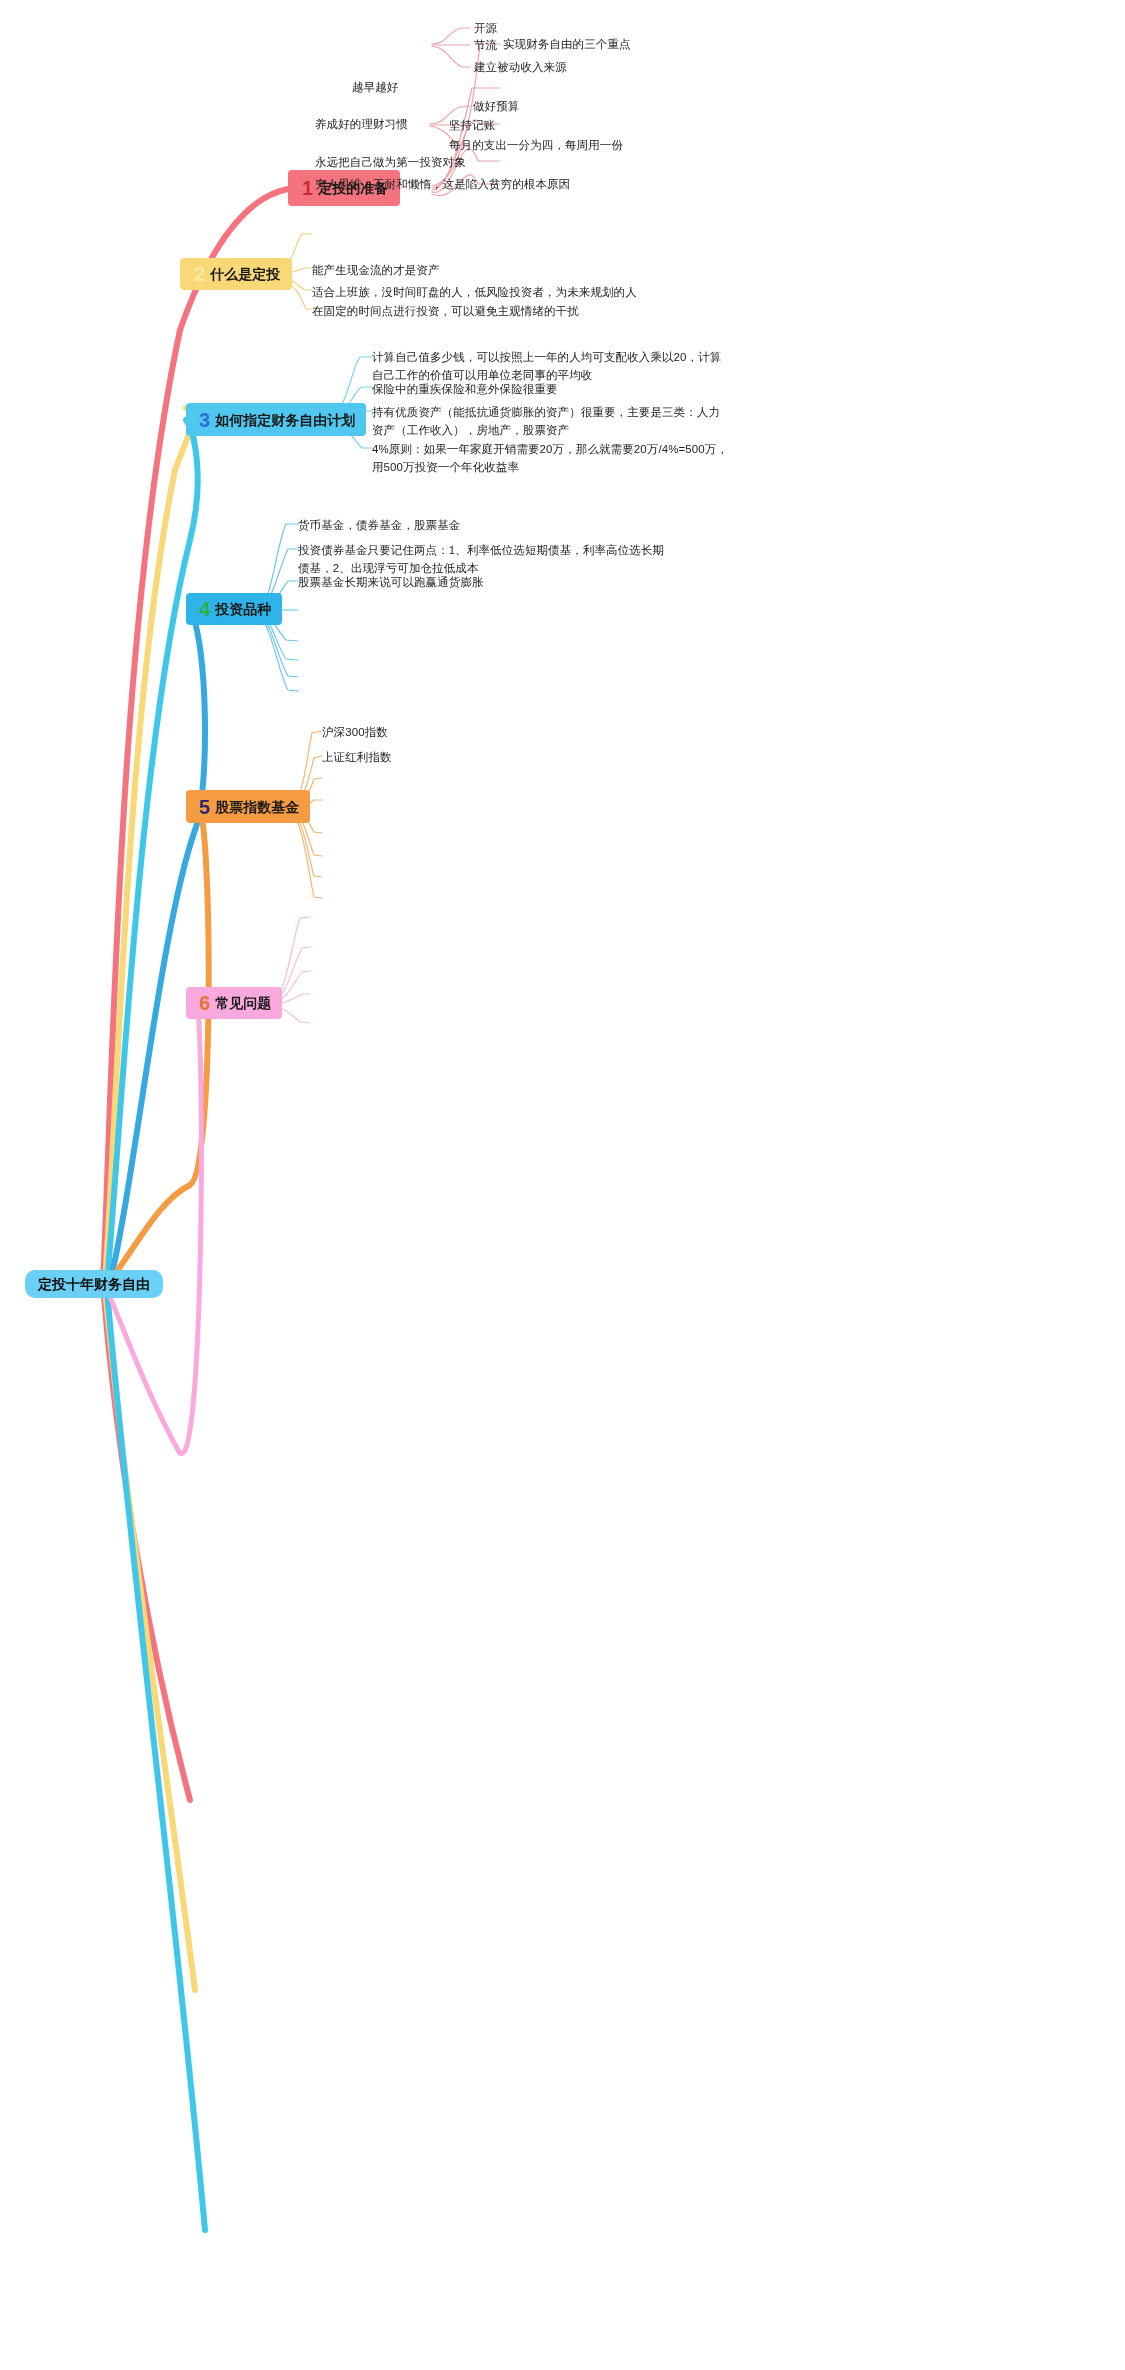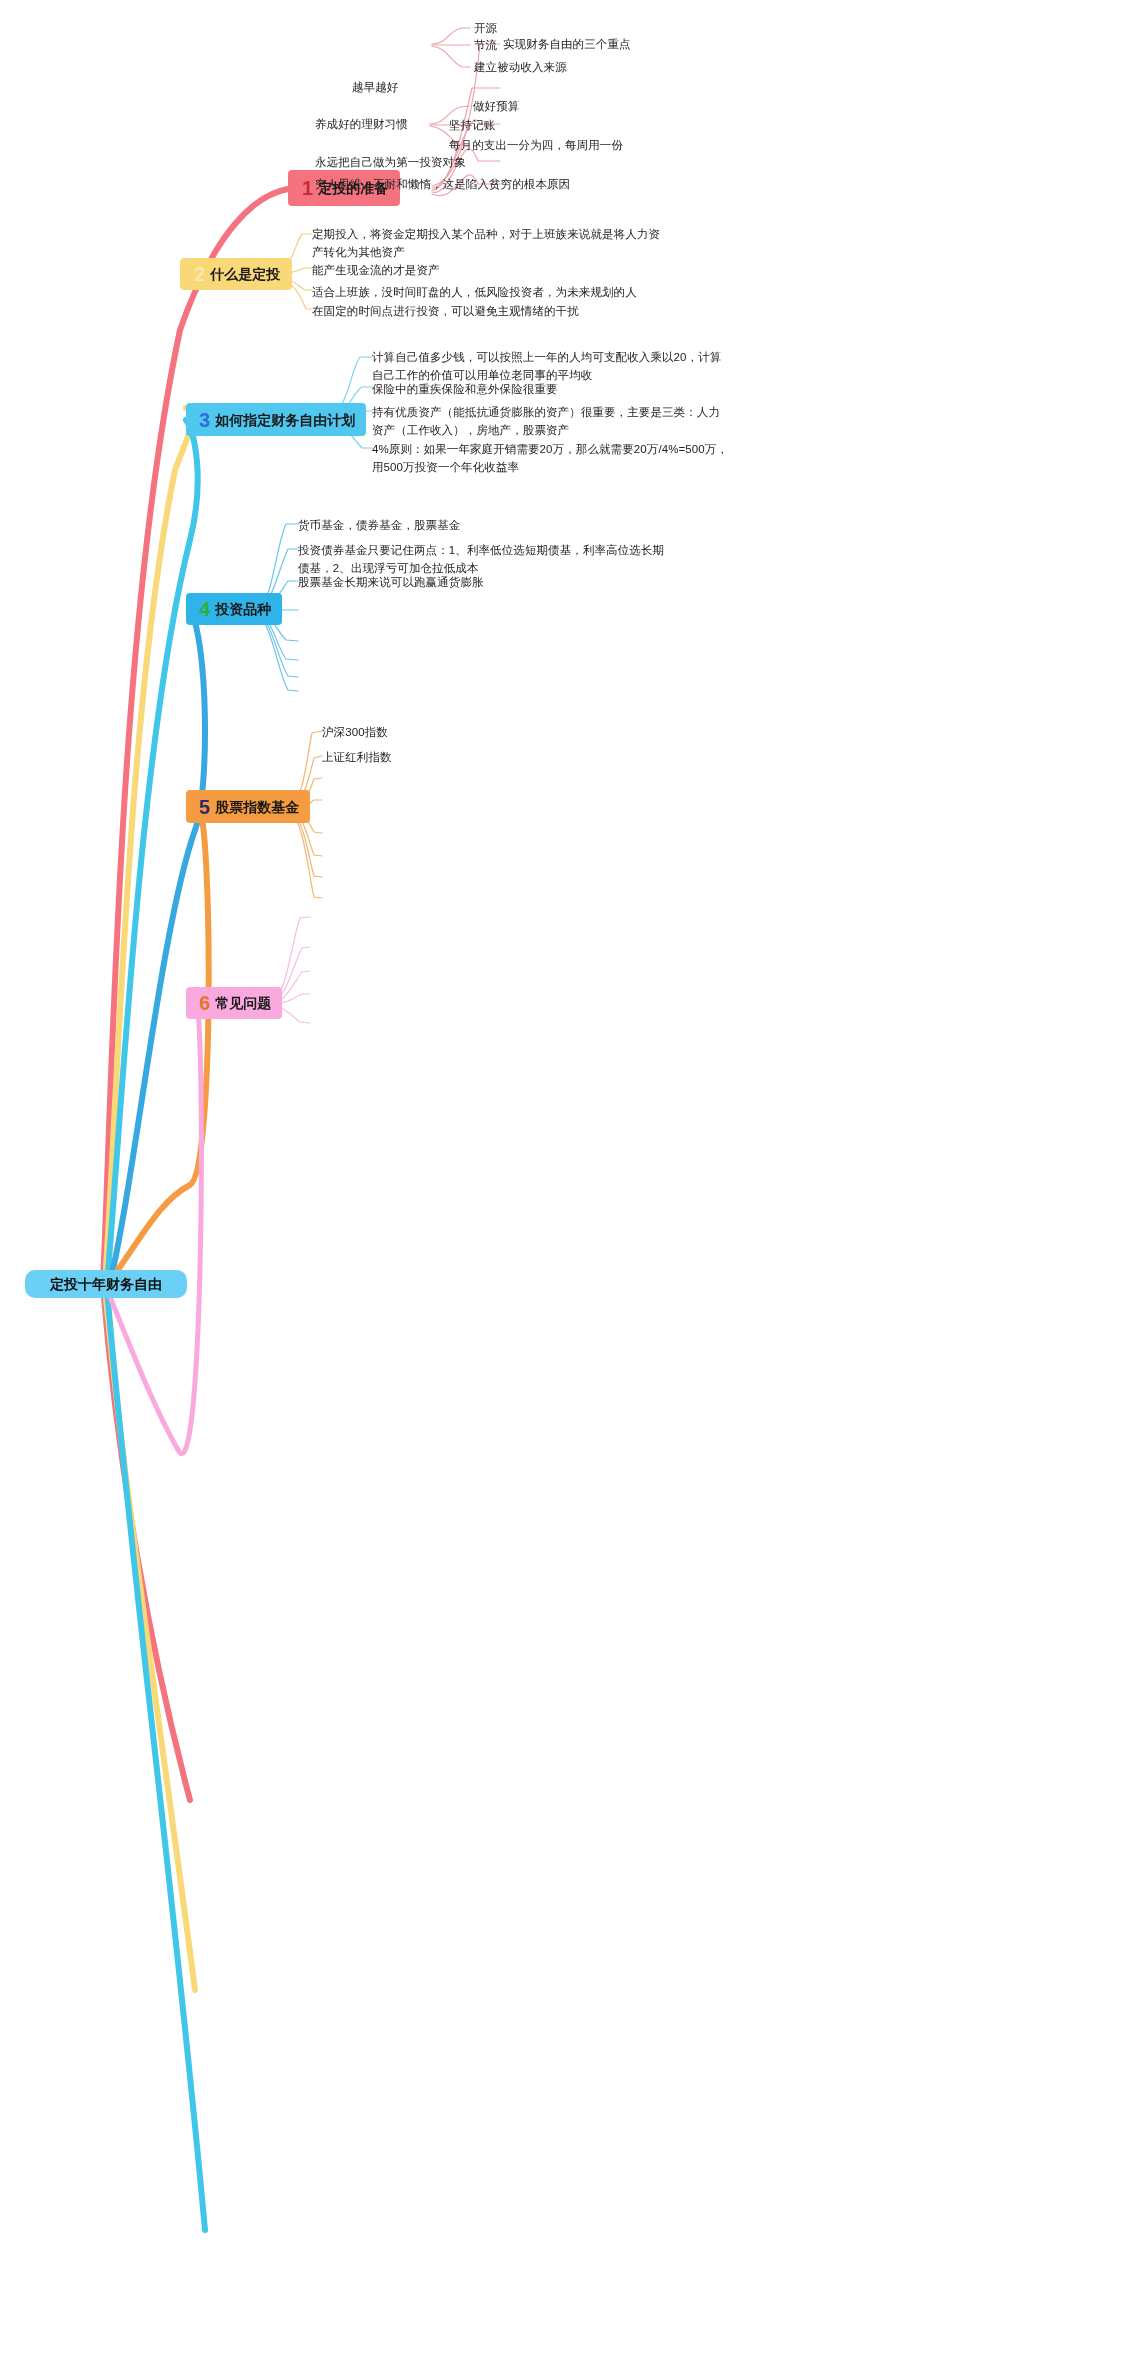--- a/index.html
+++ b/index.html
@@ -30,21 +30,21 @@
     font-size:14px;
     font-weight:bold;
     color:#1a1a1a;
     line-height:1;
   }
 
   .root{
     position:absolute;
     background:#6BD0F5;
     border-radius:10px;
-    padding:7px 25px;
+    padding:7px 13px;
     font-size:14px;
     font-weight:bold;
     color:#111;
     white-space:nowrap;
     line-height:1;
   }
 
   
   .b1{background:#F4737F;}
   .b1 .num{color:#C62A3C;}
@@ -198,21 +198,20 @@
   <div class="leaf" style="left:315px;top:78px;margin-left:37px;">越早越好</div>
 
   <div class="leaf" style="left:315px;top:115px;">养成好的理财习惯</div>
   <div class="leaf sub" style="left:449px;top:97px;margin-left:24px;">做好预算</div>
   <div class="leaf sub" style="left:449px;top:116px;">坚持记账</div>
   <div class="leaf sub" style="left:449px;top:136px;">每月的支出一分为四，每周用一份</div>
 
   <div class="leaf" style="left:315px;top:153px;">永远把自己做为第一投资对象</div>
   <div class="leaf" style="left:315px;top:175px;">穷人思维：不耐和懒惰，这是陷入贫穷的根本原因</div>
 
-  <div class="leaf" style="left:312px;top:225px;width:350px;white-space:normal;">定期投入，将资金定期投入某个品种，对于上班族来说就是将人力资产转化为其他资产</div>
   <div class="leaf" style="left:312px;top:261px;">能产生现金流的才是资产</div>
   <div class="leaf" style="left:312px;top:283px;">适合上班族，没时间盯盘的人，低风险投资者，为未来规划的人</div>
   <div class="leaf" style="left:312px;top:302px;">在固定的时间点进行投资，可以避免主观情绪的干扰</div>
 
   <div class="leaf" style="left:372px;top:348px;width:357px;white-space:normal;">计算自己值多少钱，可以按照上一年的人均可支配收入乘以20，计算自己工作的价值可以用单位老同事的平均收</div>
   <div class="leaf" style="left:372px;top:380px;">保险中的重疾保险和意外保险很重要</div>
   <div class="leaf" style="left:372px;top:403px;width:357px;white-space:normal;">持有优质资产（能抵抗通货膨胀的资产）很重要，主要是三类：人力资产（工作收入），房地产，股票资产</div>
   <div class="leaf" style="left:372px;top:440px;width:357px;white-space:normal;">4%原则：如果一年家庭开销需要20万，那么就需要20万/4%=500万，用500万投资一个年化收益率</div>
 
   <div class="leaf" style="left:298px;top:516px;">货币基金，债券基金，股票基金</div>

